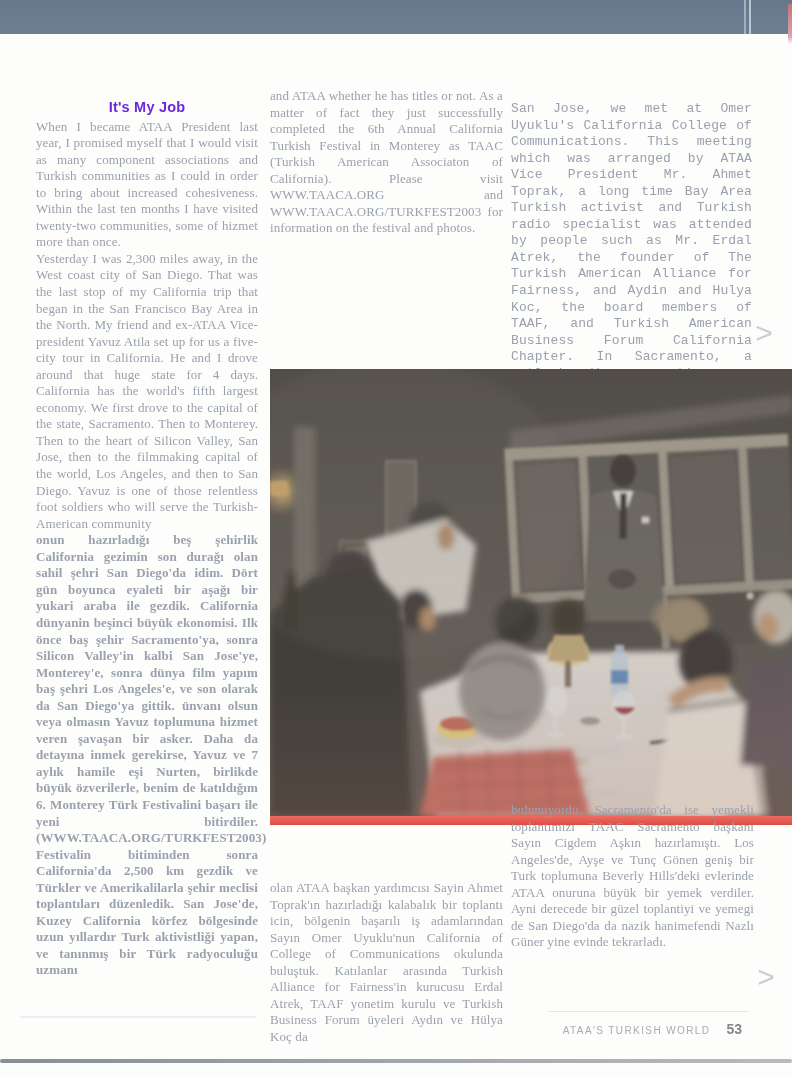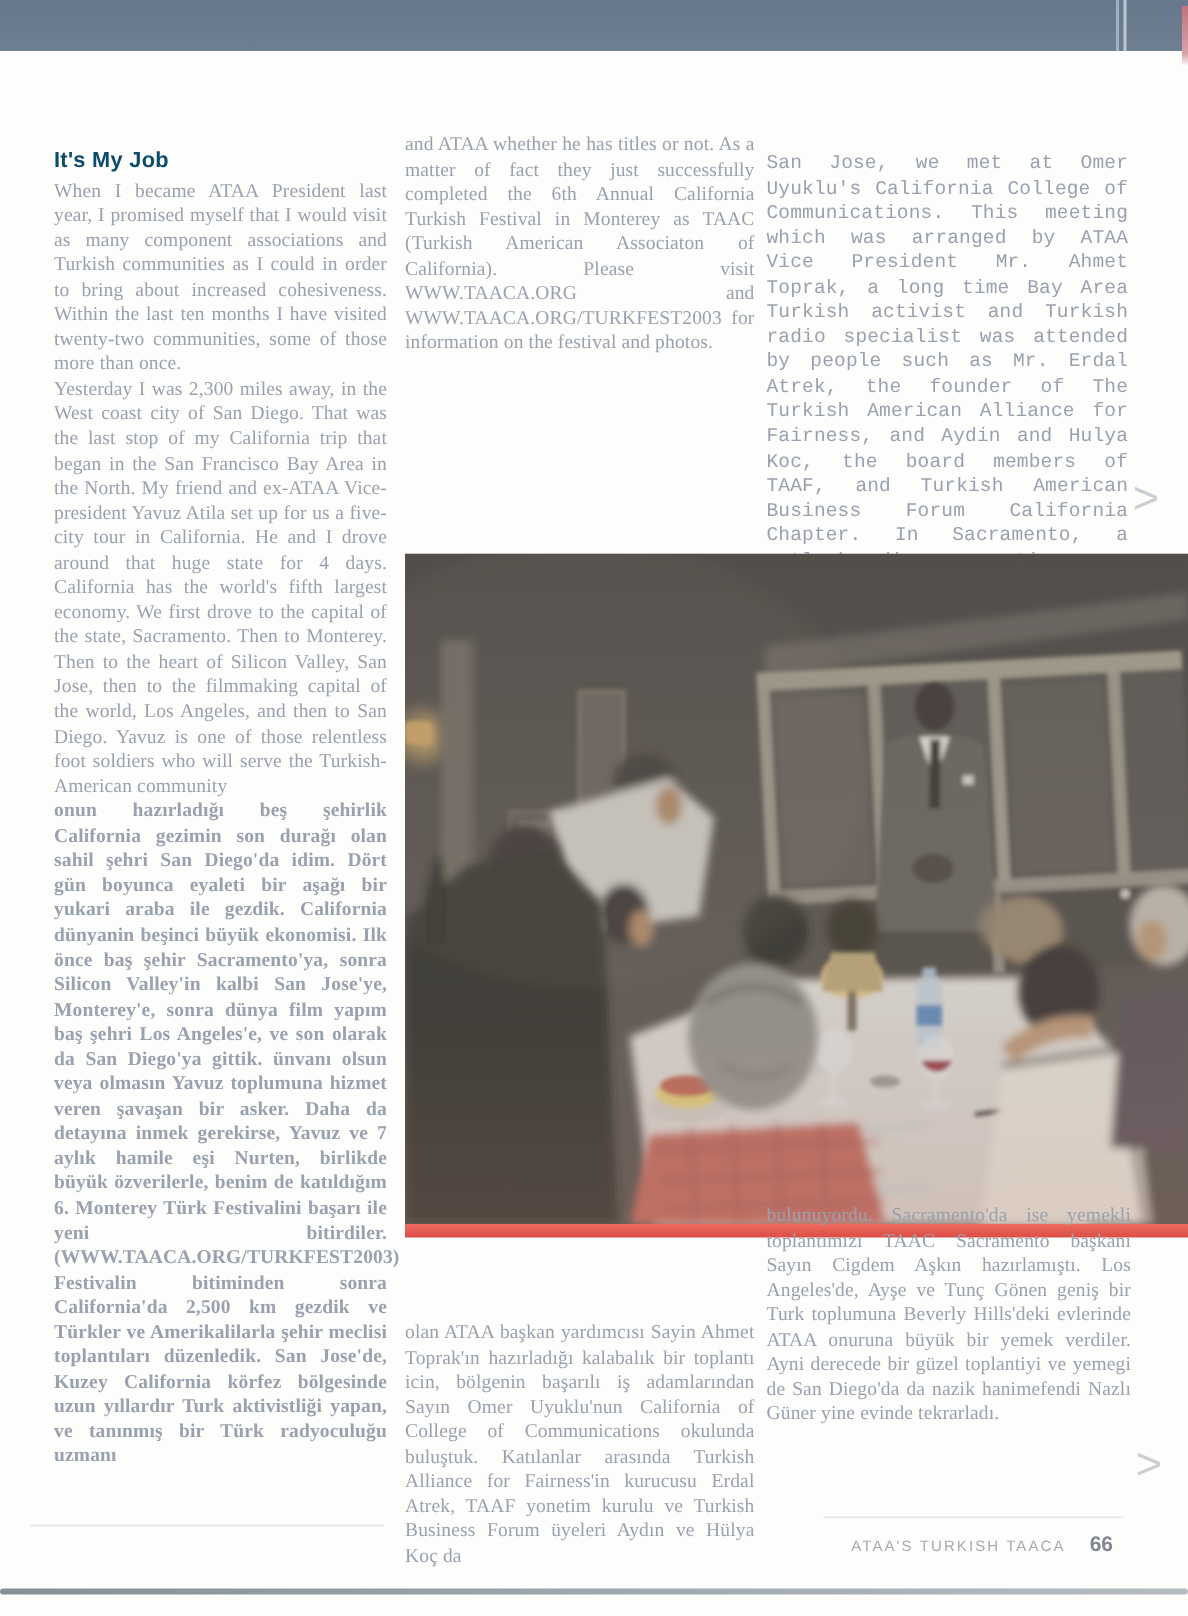--- a/index.html
+++ b/index.html
@@ -10,21 +10,21 @@
         background:linear-gradient(180deg,#66788b,#6f7f92);}
   .band-line1{position:absolute;left:744px;top:0;width:2px;height:34px;background:#9fb1c0;}
   .band-line2{position:absolute;left:749px;top:0;width:2px;height:34px;background:#bac7d2;}
   .band-red{position:absolute;left:788px;top:4px;width:4px;height:40px;
             background:linear-gradient(180deg,#c0747c,#d8a3a8 80%,rgba(216,163,168,0));}
   
   .col{position:absolute;color:#9aa1ae;font-size:13px;line-height:16.55px;
        text-align:justify;letter-spacing:.1px;}
   .col p{margin:0;}
   .heading{font-family:"Liberation Sans",sans-serif;font-weight:bold;font-size:14.5px;
-           color:#0c4a6e;letter-spacing:.2px;margin:0 0 3px 0;text-align:left;}
+           color:#6d28d9;letter-spacing:.2px;margin:0 0 3px 0;text-align:center;}
   .col-left{left:36px;top:99px;width:222px;}
   .tr-block{margin-top:26px;font-weight:bold;}
   .col-mid-top{left:270px;top:88px;width:233px;}
   .col-right-top{left:511px;top:101px;width:241px;font-family:Liberation Mono, monospace;}
   .col-mid-bot{left:270px;top:836px;width:233px;margin-top:44px;}
   .col-right-bot{left:511px;top:802px;width:243px;}
   
   .photo{position:absolute;left:270px;top:369px;width:522px;height:456px;}
   .photo svg{display:block;width:522px;height:447px;}
   .photo-redbar{width:522px;height:9px;background:linear-gradient(180deg,#ef6b60,#da4d45);}
@@ -51,21 +51,21 @@
 <div class="page">
 
   <div class="band">
     <div class="band-line1"></div>
     <div class="band-line2"></div>
   </div>
   <div class="band-red"></div>
 
   <div class="col col-left">
     <h2 class="heading">It's My Job</h2>
-    <p>When I became ATAA President last year, I promised myself that I would visit as many component associations and Turkish communities as I could in order to bring about increased cohesiveness. Within the last ten months I have visited twenty-two communities, some of those more than once.</p>
+    <p>When I became ATAA President last year, I promised myself that I would visit as many component associations and Turkish communities as I could in order to bring about increased cohesiveness. Within the last ten months I have visited twenty-two communities, some of hizmet more than once.</p>
     <p>Yesterday I was 2,300 miles away, in the West coast city of San Diego. That was the last stop of my California trip that began in the San Francisco Bay Area in the North. My friend and ex-ATAA Vice-president Yavuz Atila set up for us a five-city tour in California. He and I drove around that huge state for 4 days. California has the world's fifth largest economy. We first drove to the capital of the state, Sacramento. Then to Monterey.  Then to the heart of Silicon Valley, San Jose, then to the filmmaking capital of the world, Los Angeles, and then to San Diego. Yavuz is one of those relentless foot soldiers who will serve the Turkish-American community</p>
     <p class="tr-block">onun hazırladığı beş şehirlik California gezimin son durağı olan sahil şehri San Diego'da idim. Dört gün boyunca eyaleti bir aşağı bir yukari araba ile gezdik.  California dünyanin beşinci büyük ekonomisi. Ilk önce baş şehir Sacramento'ya, sonra Silicon Valley'in kalbi San Jose'ye, Monterey'e, sonra dünya film yapım baş şehri Los Angeles'e, ve son olarak da San Diego'ya gittik.  ünvanı olsun veya olmasın  Yavuz toplumuna hizmet veren şavaşan bir asker. Daha da detayına inmek gerekirse, Yavuz ve 7 aylık hamile eşi Nurten, birlikde büyük özverilerle, benim de katıldığım 6. Monterey Türk Festivalini başarı ile yeni bitirdiler. (WWW.TAACA.ORG/TURKFEST2003) Festivalin bitiminden sonra California'da 2,500 km gezdik ve Türkler ve Amerikalilarla şehir meclisi toplantıları düzenledik.  San Jose'de, Kuzey California körfez bölgesinde uzun yıllardır Turk aktivistliği yapan, ve tanınmış bir Türk radyoculuğu uzmanı</p>
   </div>
 
   <div class="col col-mid-top">
     <p>and ATAA whether he has titles or not. As a matter of fact they just successfully completed the 6th Annual California Turkish Festival in Monterey as TAAC (Turkish American Associaton of California).  Please visit WWW.TAACA.ORG and WWW.TAACA.ORG/TURKFEST2003 for information on the festival and photos.</p>
   </div>
 
   <div class="col col-right-top">
     <p>San Jose, we met at Omer Uyuklu's California  College of Communications. This meeting which was arranged by ATAA Vice President Mr. Ahmet Toprak, a long time Bay Area Turkish activist and Turkish radio specialist was attended by people such as Mr. Erdal Atrek, the founder of The Turkish American Alliance for Fairness, and Aydin and Hulya Koc, the board members of TAAF, and Turkish American Business Forum California Chapter.  In Sacramento, a potluck dinner meeting was organized by the Director of TAAC Sacramento Chapter, Ms. Cigdem</p>
@@ -238,19 +238,19 @@
     <p>bulunuyordu. Sacramento'da ise yemekli toplantımızı TAAC Sacramento başkanı Sayın Cigdem Aşkın hazırlamıştı.  Los Angeles'de, Ayşe ve Tunç Gönen geniş bir Turk toplumuna Beverly Hills'deki evlerinde ATAA onuruna büyük bir yemek verdiler. Ayni derecede bir güzel toplantiyi ve yemegi de San Diego'da da nazik hanimefendi Nazlı Güner yine evinde  tekrarladı.</p>
   </div>
 
   <div class="chevron chevron-top">&gt;</div>
   <div class="chevron chevron-bottom">&gt;</div>
 
   <div class="rule-light-right"></div>
   <div class="rule-light-left"></div>
 
   <div class="footer">
-    <span class="footer-label">ATAA'S TURKISH TAACA</span>
-    <span class="footer-page">66</span>
+    <span class="footer-label">ATAA'S TURKISH WORLD</span>
+    <span class="footer-page">53</span>
   </div>
 
   <div class="bottom-edge"></div>
 
 </div>
 
 </body></html>

